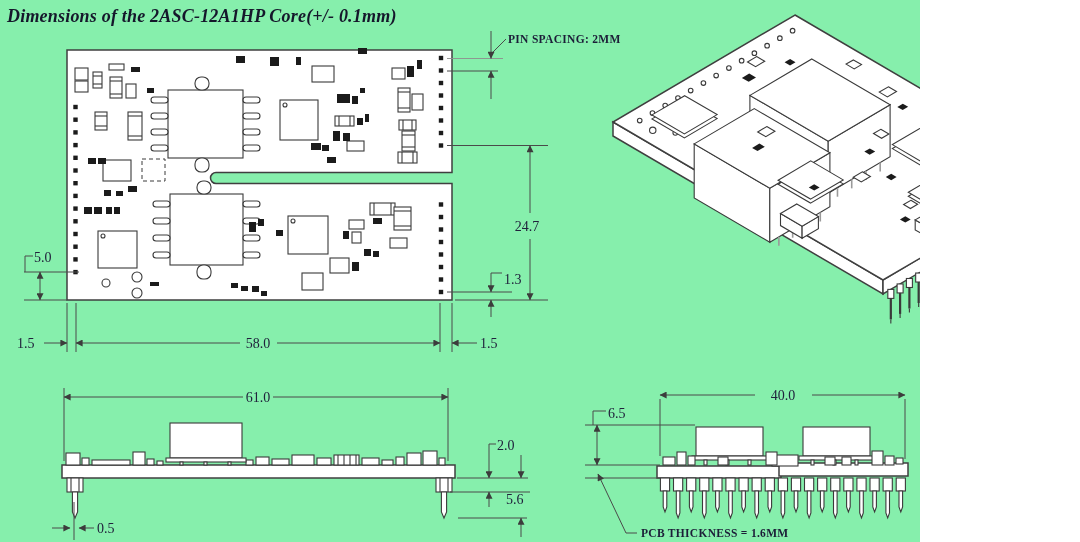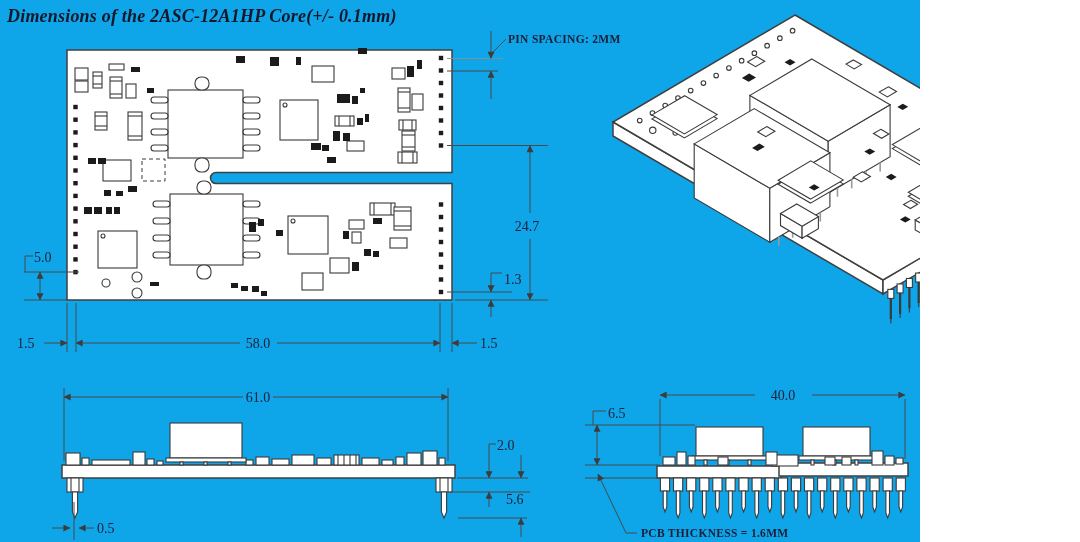--- a/index.html
+++ b/index.html
@@ -1,16 +1,16 @@
 <!DOCTYPE html>
 <html><head>
 <meta charset="utf-8">
 <style>
   html,body{margin:0;padding:0;background:#ffffff;}
-  .stage{position:relative;width:920px;height:542px;background:#0ea5e9;overflow:hidden;
+  .stage{position:relative;width:920px;height:542px;background:#86efac;overflow:hidden;
          font-family:"Liberation Serif",serif;}
   .title{position:absolute;left:7px;top:6px;font:italic bold 18px "Liberation Serif",serif;
          color:#15172b;letter-spacing:0.2px;}
   svg{position:absolute;left:0;top:0;}
   .board{fill:#ffffff;stroke:#3f3f3f;stroke-width:1.5;}
   .cmp{fill:#ffffff;stroke:#3a3a3a;stroke-width:1.1;}
   .cmpf{fill:#1b1b1b;stroke:none;}
   .dash{fill:none;stroke:#3a3a3a;stroke-width:1;stroke-dasharray:4 3;}
   .dl{stroke:#4a4a4a;stroke-width:1;fill:none;}
   .thin{stroke:#8d8d8d;stroke-width:0.9;fill:none;}

